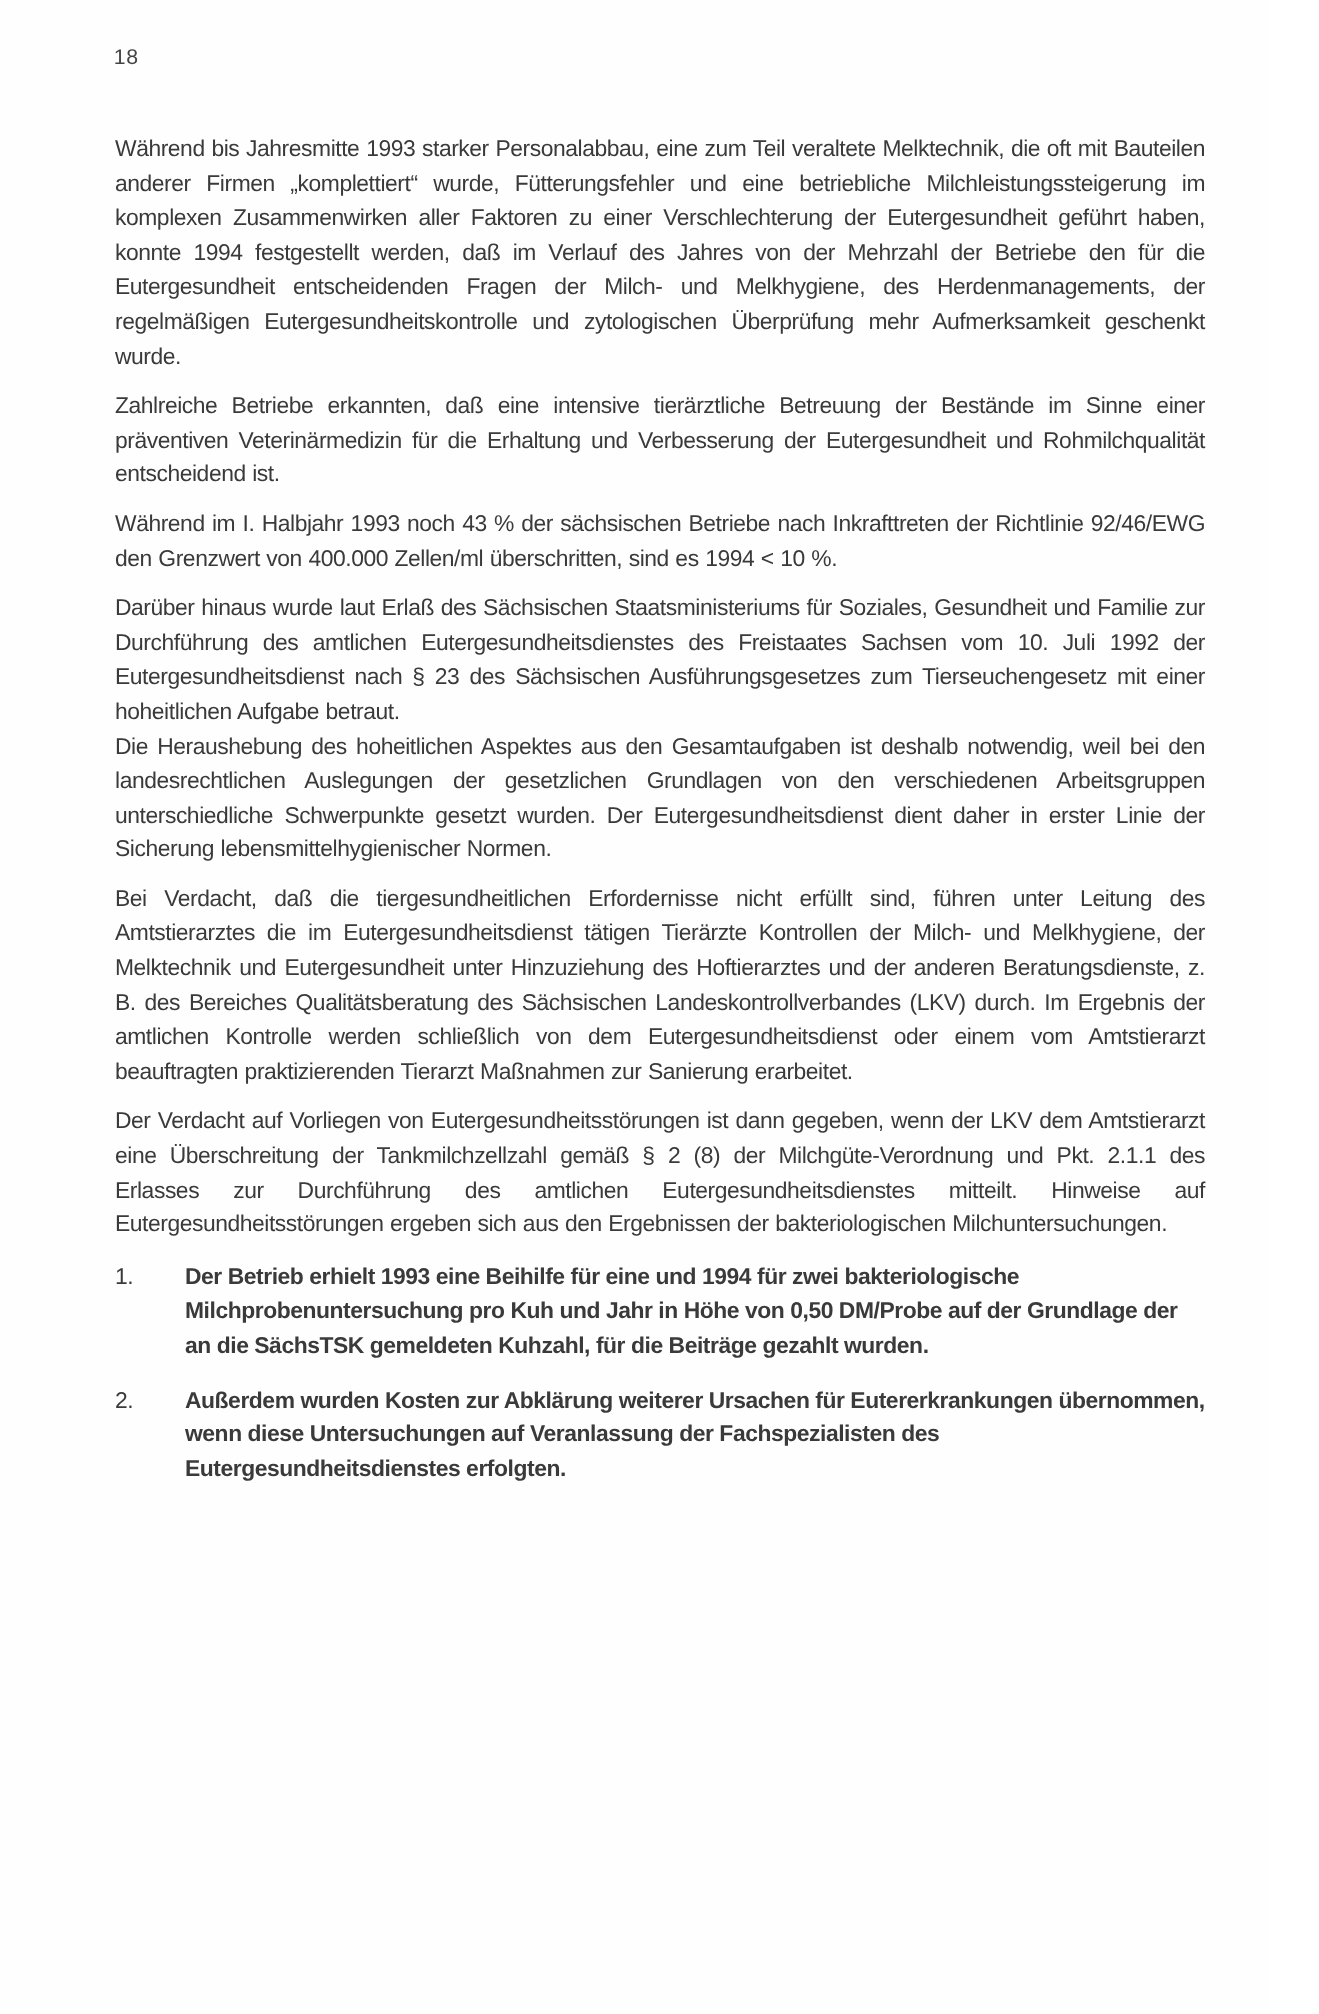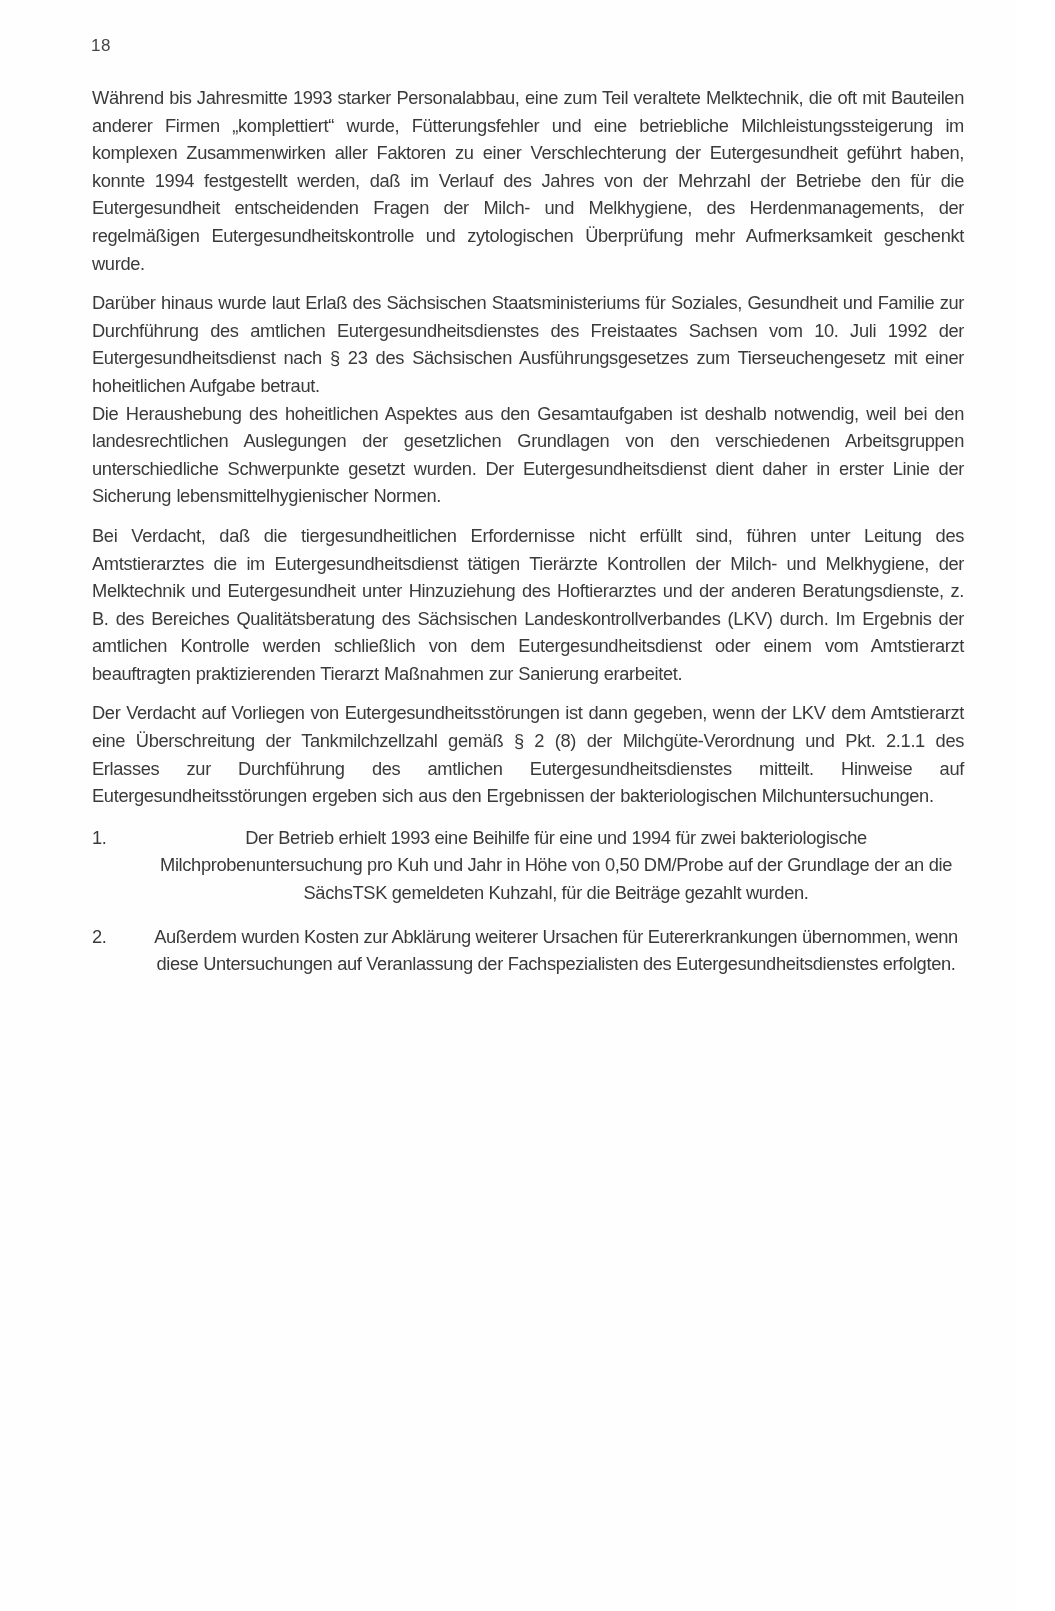--- a/index.html
+++ b/index.html
@@ -8,47 +8,49 @@
     position: absolute; left: 0; top: 0; width: 1017px; height: 1611px;
     background: #fefefe;
     color: #3a3a3a;
     font-family: "Liberation Sans", sans-serif;
   }
   .page-number {
     position: absolute; left: 91px; top: 36px;
     font-size: 17px; letter-spacing: 0.5px; color: #444;
   }
   .body-text {
-    position: absolute; left: 92px; top: 84px; width: 872px;
+    position: absolute; left: 92px; top: 105px; width: 872px;
   }
   .para {
     margin: 0 0 12px 0;
     font-size: 18.3px;
     line-height: 27.6px;
     text-align: justify;
     letter-spacing: -0.35px;
     word-spacing: 0.5px;
   }
   .para.tight { margin-bottom: 0; }
   .list { margin: 14px 0 0 0; padding: 0; }
   .list-item {
     display: flex; margin-bottom: 16px;
     font-size: 18.3px; line-height: 27.6px; letter-spacing: -0.35px;
   }
   .list-num { width: 56px; flex: 0 0 56px; }
-  .list-text { flex: 1; text-align: center; }
+  .list-text { flex: 1; text-align: left; font-weight: bold; }
 </style>
 </head>
 <body>
 
 <div class="page">
   <div class="page-number">18</div>
 
   <div class="body-text">
     <p class="para">Während bis Jahresmitte 1993 starker Personalabbau, eine zum Teil veraltete Melktechnik, die oft mit Bauteilen anderer Firmen „komplettiert“ wurde, Fütterungsfehler und eine betriebliche Milchleistungssteigerung im komplexen Zusammenwirken aller Faktoren zu einer Verschlechterung der Eutergesundheit geführt haben, konnte 1994 festgestellt werden, daß im Verlauf des Jahres von der Mehrzahl der Betriebe den für die Eutergesundheit entscheidenden Fragen der Milch- und Melkhygiene, des Herdenmanagements, der regelmäßigen Eutergesundheitskontrolle und zytologischen Überprüfung mehr Aufmerksamkeit geschenkt wurde.</p>
+    <p class="para">Zahlreiche Betriebe erkannten, daß eine intensive tierärztliche Betreuung der Bestände im Sinne einer präventiven Veterinärmedizin für die Erhaltung und Verbesserung der Eutergesundheit und Rohmilchqualität entscheidend ist.</p>
+    <p class="para">Während im I. Halbjahr 1993 noch 43 % der sächsischen Betriebe nach Inkrafttreten der Richtlinie 92/46/EWG den Grenzwert von 400.000 Zellen/ml überschritten, sind es 1994 &lt; 10 %.</p>
     <p class="para tight">Darüber hinaus wurde laut Erlaß des Sächsischen Staatsministeriums für Soziales, Gesundheit und Familie zur Durchführung des amtlichen Eutergesundheitsdienstes des Freistaates Sachsen vom 10. Juli 1992 der Eutergesundheitsdienst nach § 23 des Sächsischen Ausführungsgesetzes zum Tierseuchengesetz mit einer hoheitlichen Aufgabe betraut.</p>
     <p class="para">Die Heraushebung des hoheitlichen Aspektes aus den Gesamtaufgaben ist deshalb notwendig, weil bei den landesrechtlichen Auslegungen der gesetzlichen Grundlagen von den verschiedenen Arbeitsgruppen unterschiedliche Schwerpunkte gesetzt wurden. Der Eutergesundheitsdienst dient daher in erster Linie der Sicherung lebensmittelhygienischer Normen.</p>
     <p class="para">Bei Verdacht, daß die tiergesundheitlichen Erfordernisse nicht erfüllt sind, führen unter Leitung des Amtstierarztes die im Eutergesundheitsdienst tätigen Tierärzte Kontrollen der Milch- und Melkhygiene, der Melktechnik und Eutergesundheit unter Hinzuziehung des Hoftierarztes und der anderen Beratungsdienste, z. B. des Bereiches Qualitätsberatung des Sächsischen Landeskontrollverbandes (LKV) durch. Im Ergebnis der amtlichen Kontrolle werden schließlich von dem Eutergesundheitsdienst oder einem vom Amtstierarzt beauftragten praktizierenden Tierarzt Maßnahmen zur Sanierung erarbeitet.</p>
     <p class="para">Der Verdacht auf Vorliegen von Eutergesundheitsstörungen ist dann gegeben, wenn der LKV dem Amtstierarzt eine Überschreitung der Tankmilchzellzahl gemäß § 2 (8) der Milchgüte-Verordnung und Pkt. 2.1.1 des Erlasses zur Durchführung des amtlichen Eutergesundheitsdienstes mitteilt. Hinweise auf Eutergesundheitsstörungen ergeben sich aus den Ergebnissen der bakteriologischen Milchuntersuchungen.</p>
 
     <div class="list">
       <div class="list-item">
         <span class="list-num">1.</span>
         <span class="list-text">Der Betrieb erhielt 1993 eine Beihilfe für eine und 1994 für zwei bakteriologische Milchprobenuntersuchung pro Kuh und Jahr in Höhe von 0,50 DM/Probe auf der Grundlage der an die SächsTSK gemeldeten Kuhzahl, für die Beiträge gezahlt wurden.</span>
       </div>

